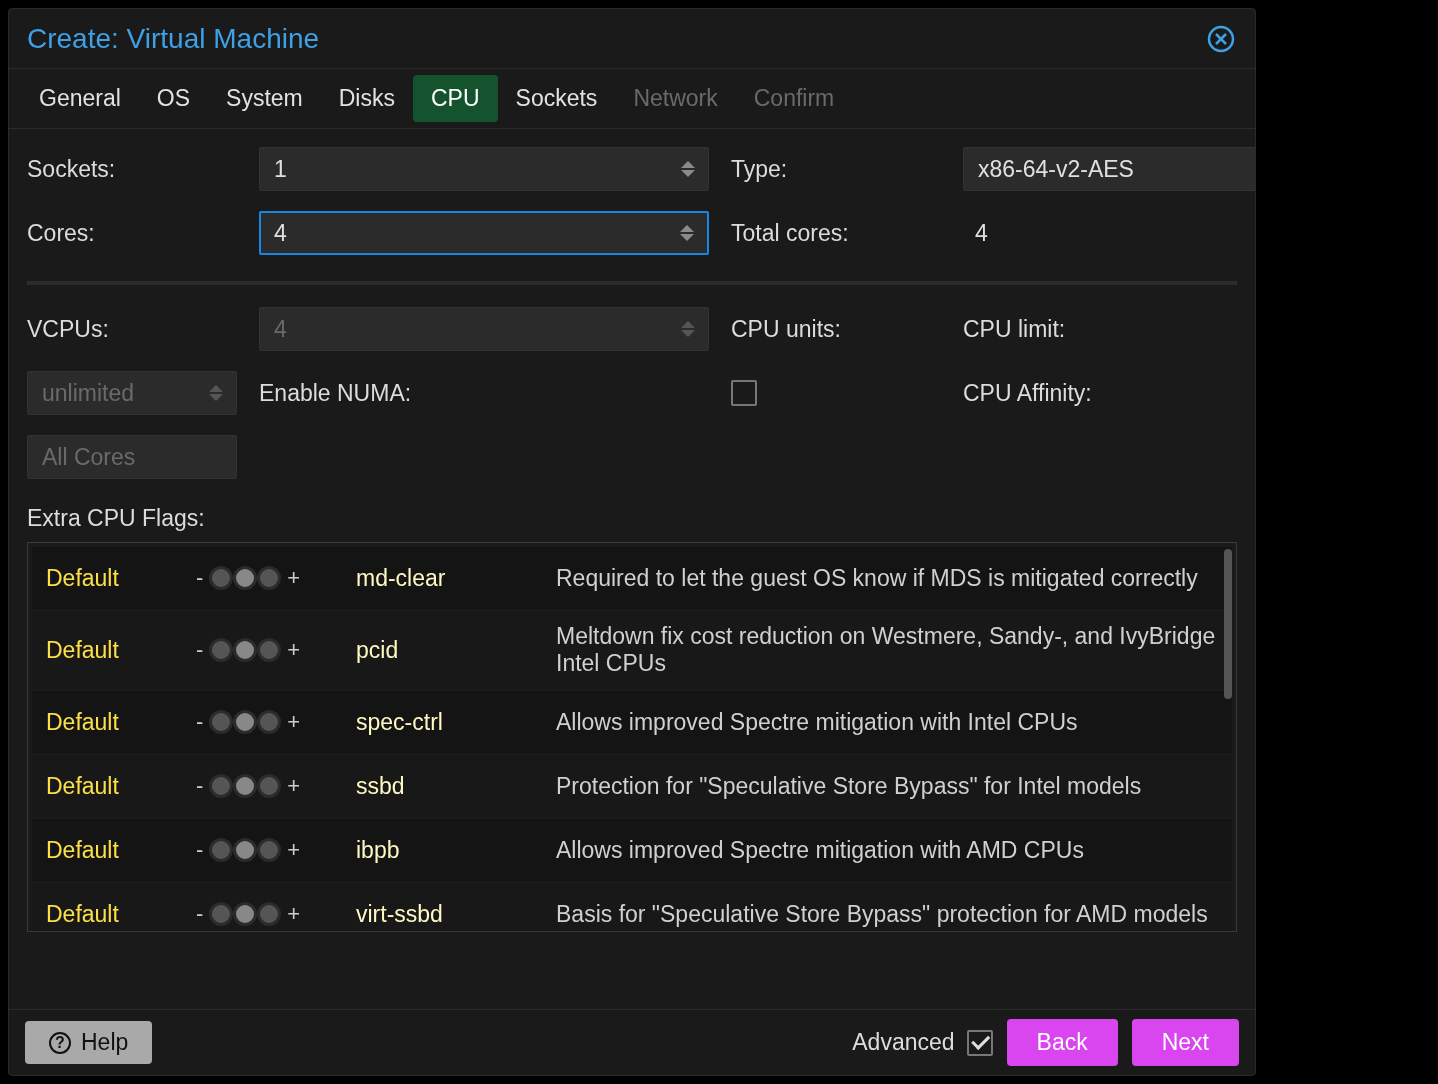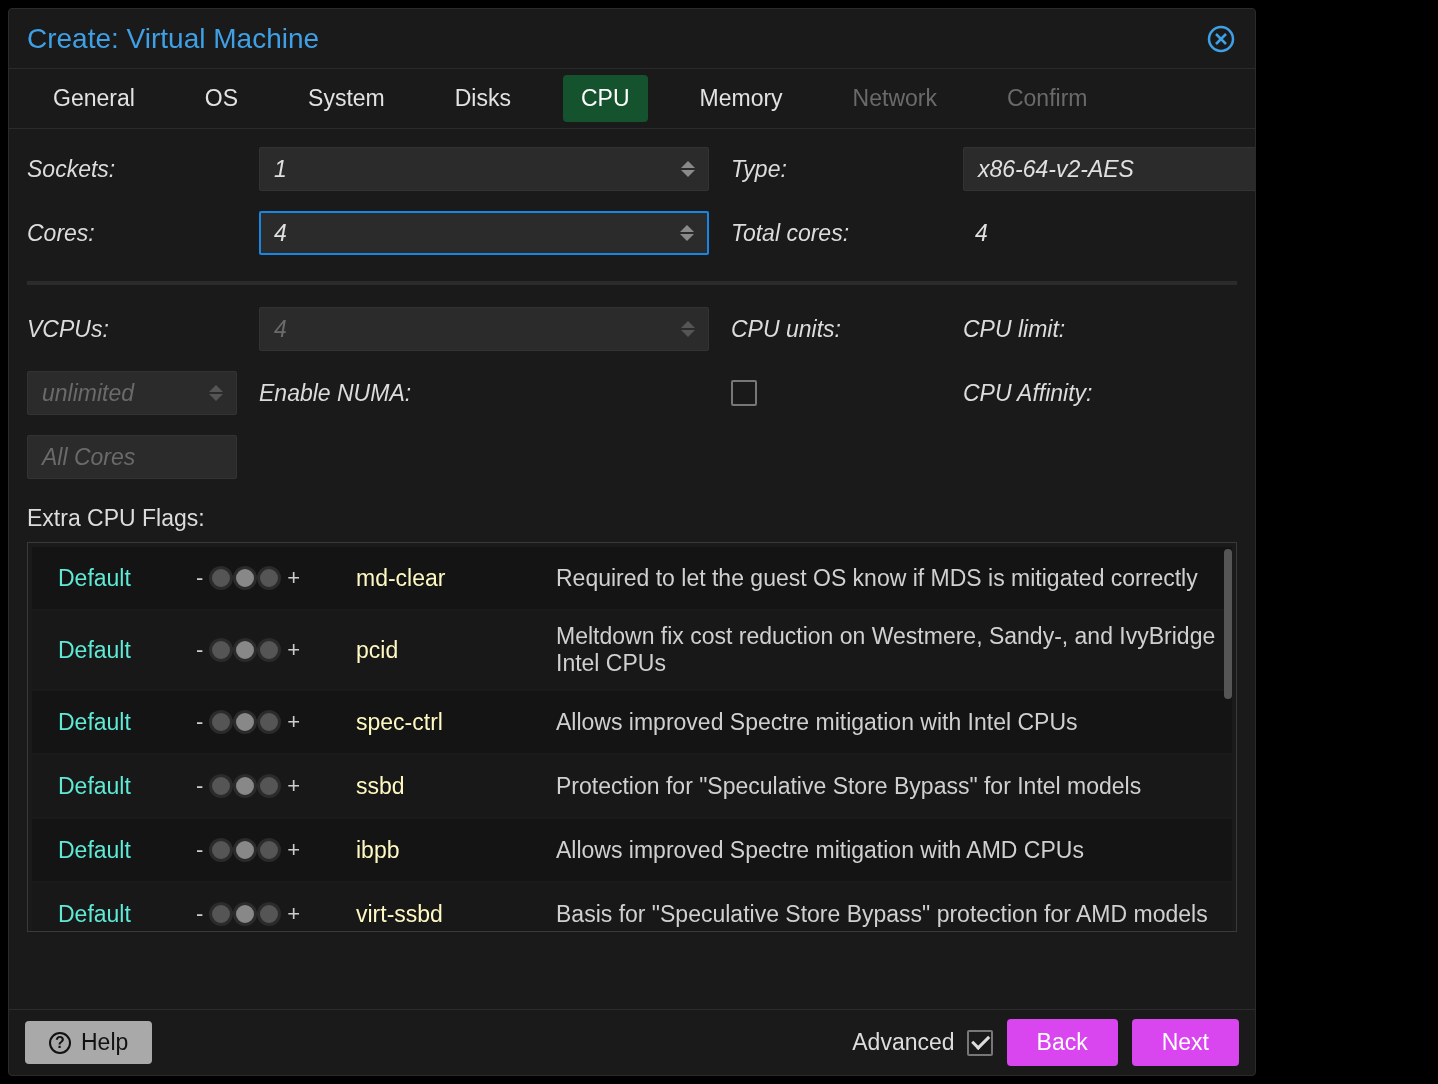--- a/index.html
+++ b/index.html
@@ -33,42 +33,40 @@
   .close-btn {
     width: 32px; height: 32px;
     color: #3fa0e6; cursor: pointer;
     display:flex; align-items:center; justify-content:center;
   }
   
   .tabs {
     height: 60px;
     display: flex;
     align-items: center;
-    gap: 34px;
-    padding: 0 26px;
+    padding: 0 12px;
     border-bottom: 1px solid #2b2b2b;
   }
   .tab { color: #e2e2e2; padding: 10px 18px; border-radius: 4px; cursor: pointer; }
   .tab.disabled { color: #6a6a6a; cursor: default; }
   .tab.active { background: #14532d; color: #fff; }
   
   .body {
     flex: 1;
     padding: 18px 18px 12px 18px;
     display: flex;
     flex-direction: column;
     overflow: hidden;
   }
   .grid {
     display: grid;
     grid-template-columns: 210px 450px 210px 450px;
     column-gap: 22px;
     row-gap: 20px;
     align-items: center;
-    font-style: italic;
   }
   .lbl { color: #dcdcdc; }
   .val-plain { color: #e0e0e0; padding-left: 12px; }
   .field {
     position: relative;
     height: 44px;
     background: #2b2b2b;
     border: 1px solid #333;
     border-radius: 2px;
     display: flex;
@@ -131,21 +129,21 @@
   .flag-row {
     display: grid;
     grid-template-columns: 150px 160px 200px 1fr;
     align-items: center;
     padding: 12px 14px;
     border-bottom: 2px solid #1a1a1a;
     background: #141414;
     min-height: 64px;
   }
   .flag-row:nth-child(even) { background: #181818; }
-  .state-col { color:#5eead4;margin-left:12px; }
+  .state-col { color:#fde047; }
   .flag-name { color:#fef9c3; }
   .flag-desc { color:#d0d0d0; }
   .tristate {
     display:flex; align-items:center; gap:6px;
     color:#aaa;
   }
   .tristate .minus, .tristate .plus { color:#ccc; font-size:22px; }
   .tristate .dots {
     display:flex; gap:0;
     filter: blur(0.5px);
@@ -211,21 +209,21 @@
       </svg>
     </div>
   </div>
 
   <div class="tabs">
     <div class="tab">General</div>
     <div class="tab">OS</div>
     <div class="tab">System</div>
     <div class="tab">Disks</div>
     <div class="tab active">CPU</div>
-    <div class="tab">Memory</div>
+    <div class="tab">Sockets</div>
     <div class="tab disabled">Network</div>
     <div class="tab disabled">Confirm</div>
   </div>
 
   <div class="body">
 
     <div class="grid">
       <div class="lbl">Sockets:</div>
       <div class="field">
         <span class="value">1</span>

